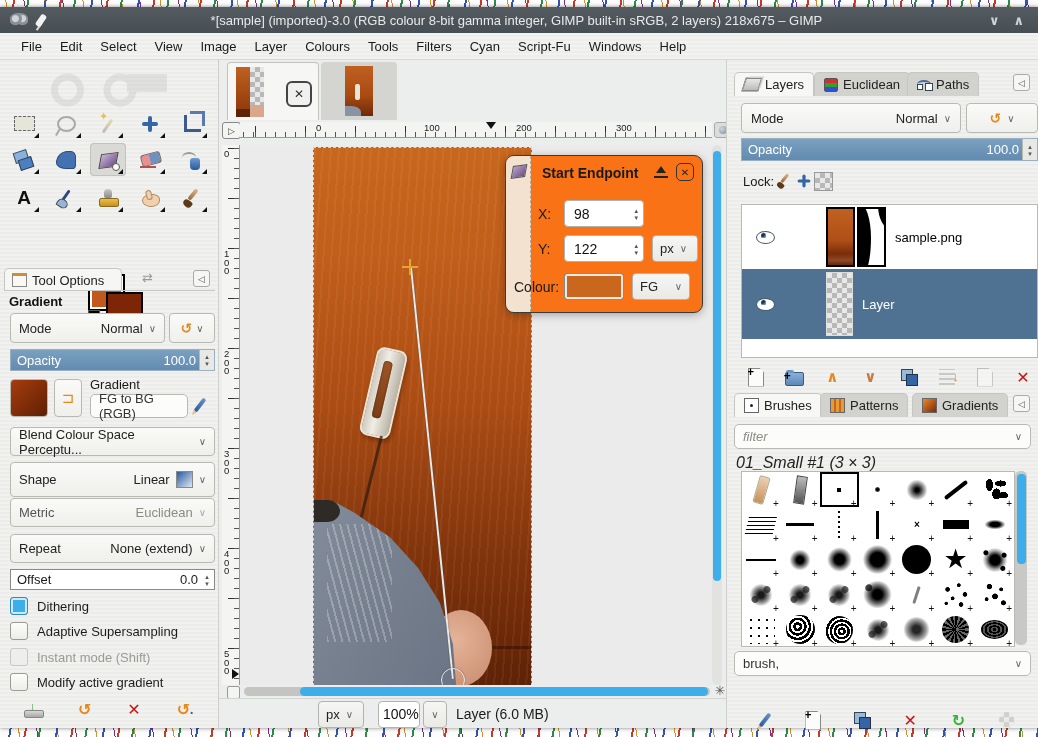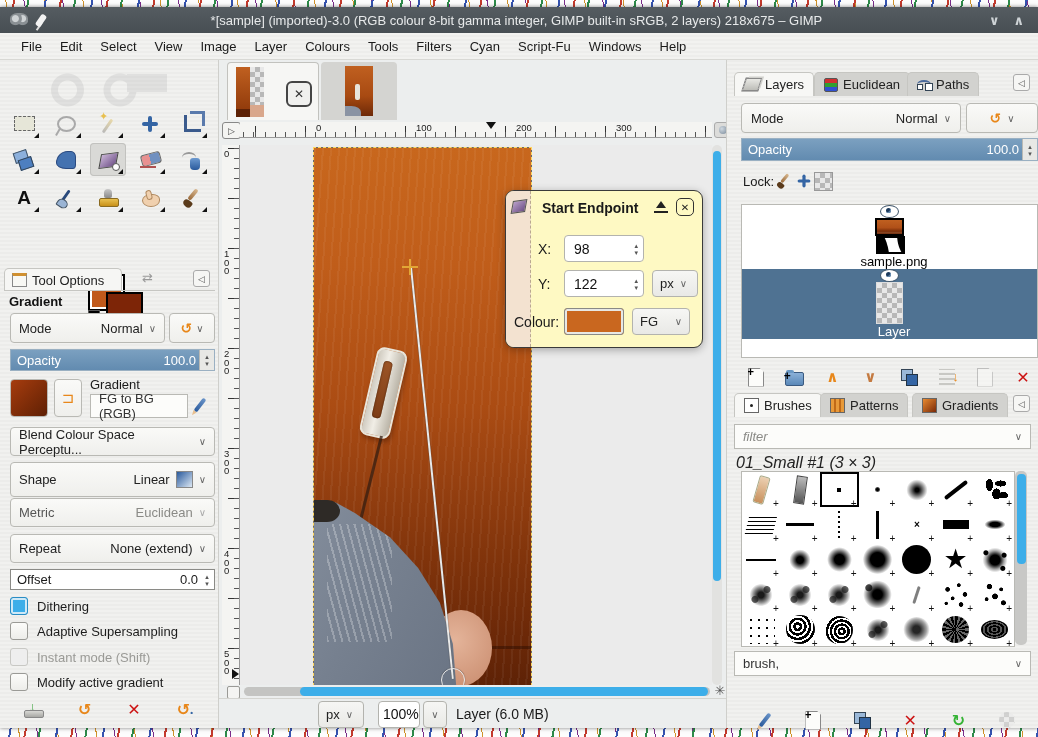--- a/index.html
+++ b/index.html
@@ -148,21 +148,21 @@
   .icon-paths::before{content:"";position:absolute;inset:1px 0;border-top:2px solid #4a6a9c;border-radius:50% 50% 0 0;}
   .icon-paths::after{content:"";position:absolute;left:0;bottom:0;width:4px;height:4px;background:#fff;border:1px solid #345;box-shadow:9px 0 0 0 #fff,9px 0 0 1px #345;}
   .icon-brushes{width:13px;height:13px;background:#fff;border:1px solid #666;position:relative;}
   .icon-brushes::after{content:"";position:absolute;left:5px;top:5px;width:3px;height:3px;background:#222;border-radius:50%;}
   .icon-patterns{width:13px;height:13px;border:1px solid #666;background:repeating-linear-gradient(90deg,#e89a3a 0 3px,#c06a18 3px 5px);}
   .icon-gradients{width:13px;height:13px;border:1px solid #666;background:linear-gradient(135deg,#e88a30,#7a2a08);}
   .lockrow{position:absolute;display:flex;align-items:center;font-size:13px;color:#1a1a1a;}
   .eye{width:17px;height:11px;border:1.5px solid #40566a;border-radius:50%;position:relative;background:#fff;}
   .eye::after{content:"";position:absolute;left:4.5px;top:1.5px;width:5px;height:5px;border-radius:50%;background:#1c3a5c;box-shadow:inset -1px -1px 0 #6a90b4;}
   .layerlist{position:absolute;left:7px;top:132px;width:297px;height:154px;background:#fff;border:1px solid #b9b9b4;box-sizing:border-box;overflow:hidden;}
-  .lrow{position:relative;width:100%;height:64px;display:flex;align-items:center;flex-direction:column;}
+  .lrow{position:relative;width:100%;height:64px;display:flex;align-items:center;}
   .lrow.sel{height:70px;background:#4f7292;color:#fff;}
   .lrow .eyewrap{width:46px;display:flex;justify-content:center;}
   .lthumb{width:25px;height:56px;border:2px solid #000;background:linear-gradient(#c06020 0%,#b05018 55%,#7a2d08 80%,#8a4a28 92%,#6a2505 100%);}
   .lmask{width:25px;height:56px;border:2px solid #000;background:#fff;position:relative;margin-left:2px;overflow:hidden;}
   .lmask::before{content:"";position:absolute;left:-8px;top:-6px;width:20px;height:70px;background:#000;border-radius:0 60% 40% 0/0 50% 50% 0;}
   .lmask::after{content:"";position:absolute;right:-10px;top:-10px;width:16px;height:30px;background:#000;border-radius:0 0 0 80%;}
   .lrow .lname{margin-left:9px;font-size:13px;}
   .lbtns{position:absolute;left:7px;top:292px;width:297px;display:flex;justify-content:space-between;}
   .lbtn{width:30px;height:26px;display:flex;align-items:center;justify-content:center;position:relative;}
   .ic-page{width:14px;height:17px;background:#fcfcfa;border:1px solid #888;clip-path:polygon(0 0,70% 0,100% 25%,100% 100%,0 100%);position:relative;}
@@ -171,21 +171,21 @@
   .ic-folder::before{content:"";position:absolute;left:0;top:-3px;width:8px;height:3px;background:#6a98c4;border-radius:2px 2px 0 0;}
   .arrow-up{color:#e8871a;font-weight:bold;font-size:15px;}
   .arrow-dn{color:#c47a40;font-weight:bold;font-size:15px;}
   .ic-dup{position:relative;width:16px;height:16px;}
   .ic-dup::before{content:"";position:absolute;left:0;top:0;width:10px;height:10px;background:#9ab8d8;border:1px solid #345;}
   .ic-dup::after{content:"";position:absolute;left:5px;top:5px;width:10px;height:10px;background:#3465a4;border:1px solid #234;}
   .ic-merge{position:relative;width:16px;height:16px;background:repeating-linear-gradient(0deg,#c8c8c4 0 2px,transparent 2px 5px);}
   .ic-merge::after{content:"↓";position:absolute;right:-4px;top:0;color:#e8871a;font-weight:bold;font-size:13px;}
   .dim{opacity:.45;}
   
-  .combo{position:absolute;box-sizing:border-box;border:1px solid #b9b9b4;border-radius:0;background:#fcfcfa;display:flex;align-items:center;font-size:13px;color:#333;padding:0 8px;}
+  .combo{position:absolute;box-sizing:border-box;border:1px solid #b9b9b4;border-radius:5px;background:#fcfcfa;display:flex;align-items:center;font-size:13px;color:#333;padding:0 8px;}
   .combo .chev{margin-left:auto;}
   .bgrid{position:absolute;left:7px;top:78px;width:272px;height:174px;background:#fff;border:1px solid #b9b9b4;display:grid;grid-template-columns:repeat(7,1fr);align-content:start;overflow:hidden;}
   .bscroll{position:absolute;left:281px;top:78px;width:12px;height:174px;background:#c8c8c6;border-radius:5px;}
   .bscroll .bthumb{position:absolute;left:1.5px;top:3px;width:9px;height:90px;background:#3daee9;border-radius:4px;}
   .bc{position:relative;width:100%;height:35px;background:#fff;display:flex;align-items:center;justify-content:center;overflow:hidden;}
   .bc::after{content:"+";position:absolute;right:2px;bottom:-2px;font-size:10px;color:#111;}
   .bc::before{content:"";}
   .bc-dotsel{box-shadow:inset 0 0 0 2px #000;}
   .bc-dotsel::before{width:4px;height:4px;background:#000;}
   .bc-pencil::before{width:9px;height:26px;background:linear-gradient(#ecd0b2,#c8905c);border:1px solid #aa8;transform:rotate(16deg);border-radius:2px;}
@@ -218,21 +218,21 @@
   .bc-cells2::before{width:28px;height:28px;border-radius:50%;background:repeating-radial-gradient(circle at 60% 55%,#fff 0 1.6px,#000 1.6px 4px);}
   .bc-spk::before{width:27px;height:25px;border-radius:50%;background:radial-gradient(circle,rgba(0,0,0,.85) 20%,rgba(0,0,0,.35) 55%,transparent 72%),repeating-conic-gradient(rgba(255,255,255,.5) 0 9deg,transparent 9deg 18deg);}
   .bc-ctex::before{width:27px;height:27px;border-radius:50%;background:repeating-conic-gradient(#000 0 12deg,#666 12deg 24deg);}
   .bc-oval::before{width:27px;height:19px;border-radius:50%;background:repeating-radial-gradient(#000 0 2px,#555 2px 4px);}
   .bbtns{position:absolute;left:7px;top:314px;width:290px;display:flex;justify-content:space-around;align-items:center;}
   .ic-pencil{width:4px;height:16px;background:linear-gradient(#6a94c8,#2a5a9c);transform:rotate(38deg);border-radius:2px;position:relative;}
   .ic-pencil::after{content:"";position:absolute;left:0;bottom:-5px;border-left:2px solid transparent;border-right:2px solid transparent;border-top:5px solid #e8c090;}
   .ic-refresh{color:#35b335;font-weight:bold;font-size:16px;}
   .ic-dotcircle{width:16px;height:16px;border-radius:50%;opacity:.55;}
   
-  .epdlg{position:absolute;left:286px;top:95px;width:196px;height:156px;background:#fef9c3;border:1.5px solid #3a3a3a;border-radius:9px;box-shadow:0 2px 8px rgba(0,0,0,.3);margin-top:35px;}
+  .epdlg{position:absolute;left:286px;top:95px;width:196px;height:156px;background:#f97316;border:1.5px solid #3a3a3a;border-radius:9px;box-shadow:0 2px 8px rgba(0,0,0,.3);}
   .epdlg .strip{position:absolute;left:0;top:0;bottom:0;width:24px;background:#f3e2d0;border-radius:8px 0 0 8px;border-right:1px dashed #b9a890;}
   .epdlg .dtitle{position:absolute;left:36px;top:9px;font-size:14px;font-weight:bold;color:#1a1a1a;}
   .epdlg .grad-ic{position:absolute;left:4px;top:8px;width:17px;height:14px;}
   .epdlg .grad-ic::before{content:"";position:absolute;left:2px;top:1px;width:12px;height:11px;transform:skewX(-18deg) rotate(-8deg);background:linear-gradient(135deg,#b9a0c9,#6d4f86);border:1px solid #555;}
   .epdlg .detach{position:absolute;left:148px;top:10px;width:13px;height:12px;}
   .epdlg .detach::before{content:"";position:absolute;left:2px;top:0;border-left:5px solid transparent;border-right:5px solid transparent;border-bottom:7px solid #222;}
   .epdlg .detach::after{content:"";position:absolute;left:0;bottom:0;width:14px;height:2px;background:#222;}
   .epdlg .dclose{position:absolute;left:170px;top:7px;width:16px;height:16px;border:1.5px solid #333;border-radius:5px;display:flex;align-items:center;justify-content:center;font-size:10px;font-weight:bold;color:#222;}
   .epdlg .frow{position:absolute;left:32px;display:flex;align-items:center;font-size:14px;color:#1a1a1a;}
   .spinbox{box-sizing:border-box;border:1px solid #b3b3ae;border-radius:4px;background:#fff;height:27px;display:flex;align-items:center;padding:0 5px 0 9px;font-size:14px;color:#111;}
@@ -450,21 +450,21 @@
             <div style="position:absolute;left:10px;top:18px;width:5px;height:16px;background:#e8e4da;border-radius:2px"></div>
             <div style="position:absolute;left:0;bottom:0;width:16px;height:10px;background:#8a93a3;border-radius:0 60% 0 0"></div>
           </div>
         </div>
       </div>
 
       <div class="ruler-corner">▷</div>
       <div class="hruler">
         <div class="hmarker"></div>
       <span class="num" style="left: 76px;">0</span>
-          <span class="num" style="left: 176px;">100</span>
+          <span class="num" style="left: 184px;">100</span>
           <span class="num" style="left: 276px;">200</span>
           <span class="num" style="left: 376px;">300</span>
         </div>
       <div class="rulerbtn"></div>
       <div class="vruler">
         <div class="vmarker"></div>
       <span class="num" style="top: 5px;">0</span>
           <span class="num" style="top: 105px;">1
 0
 0</span>

